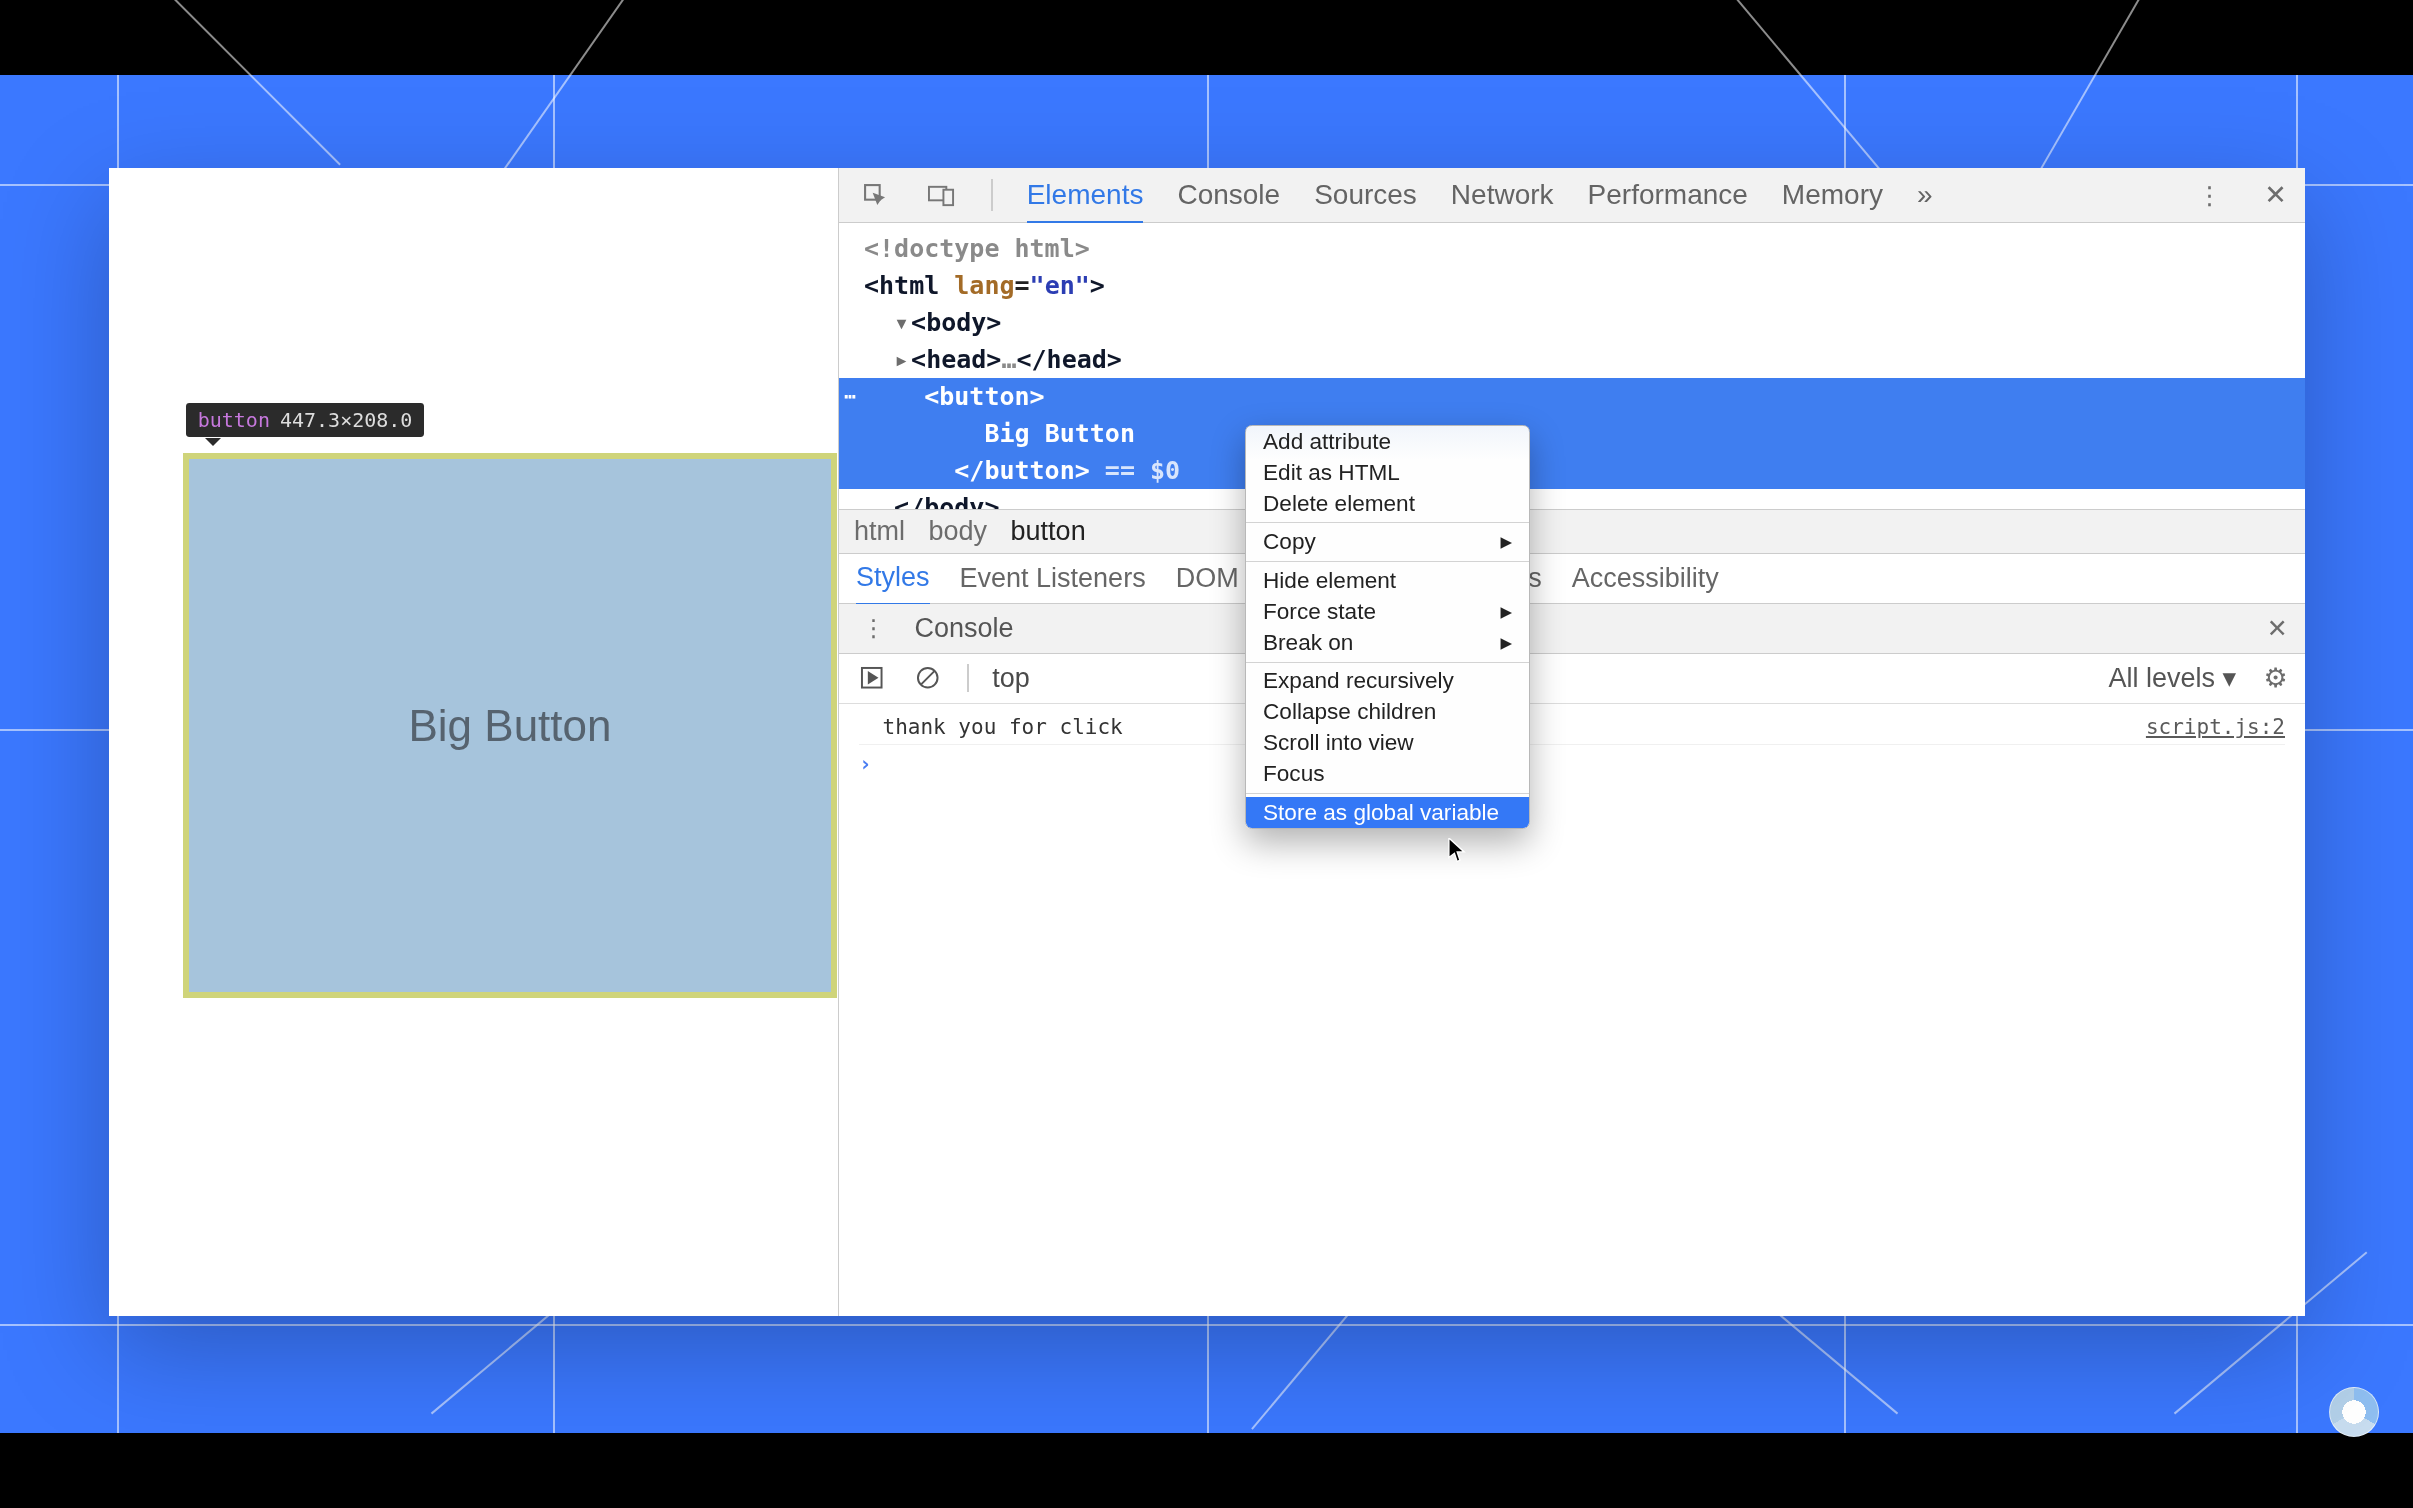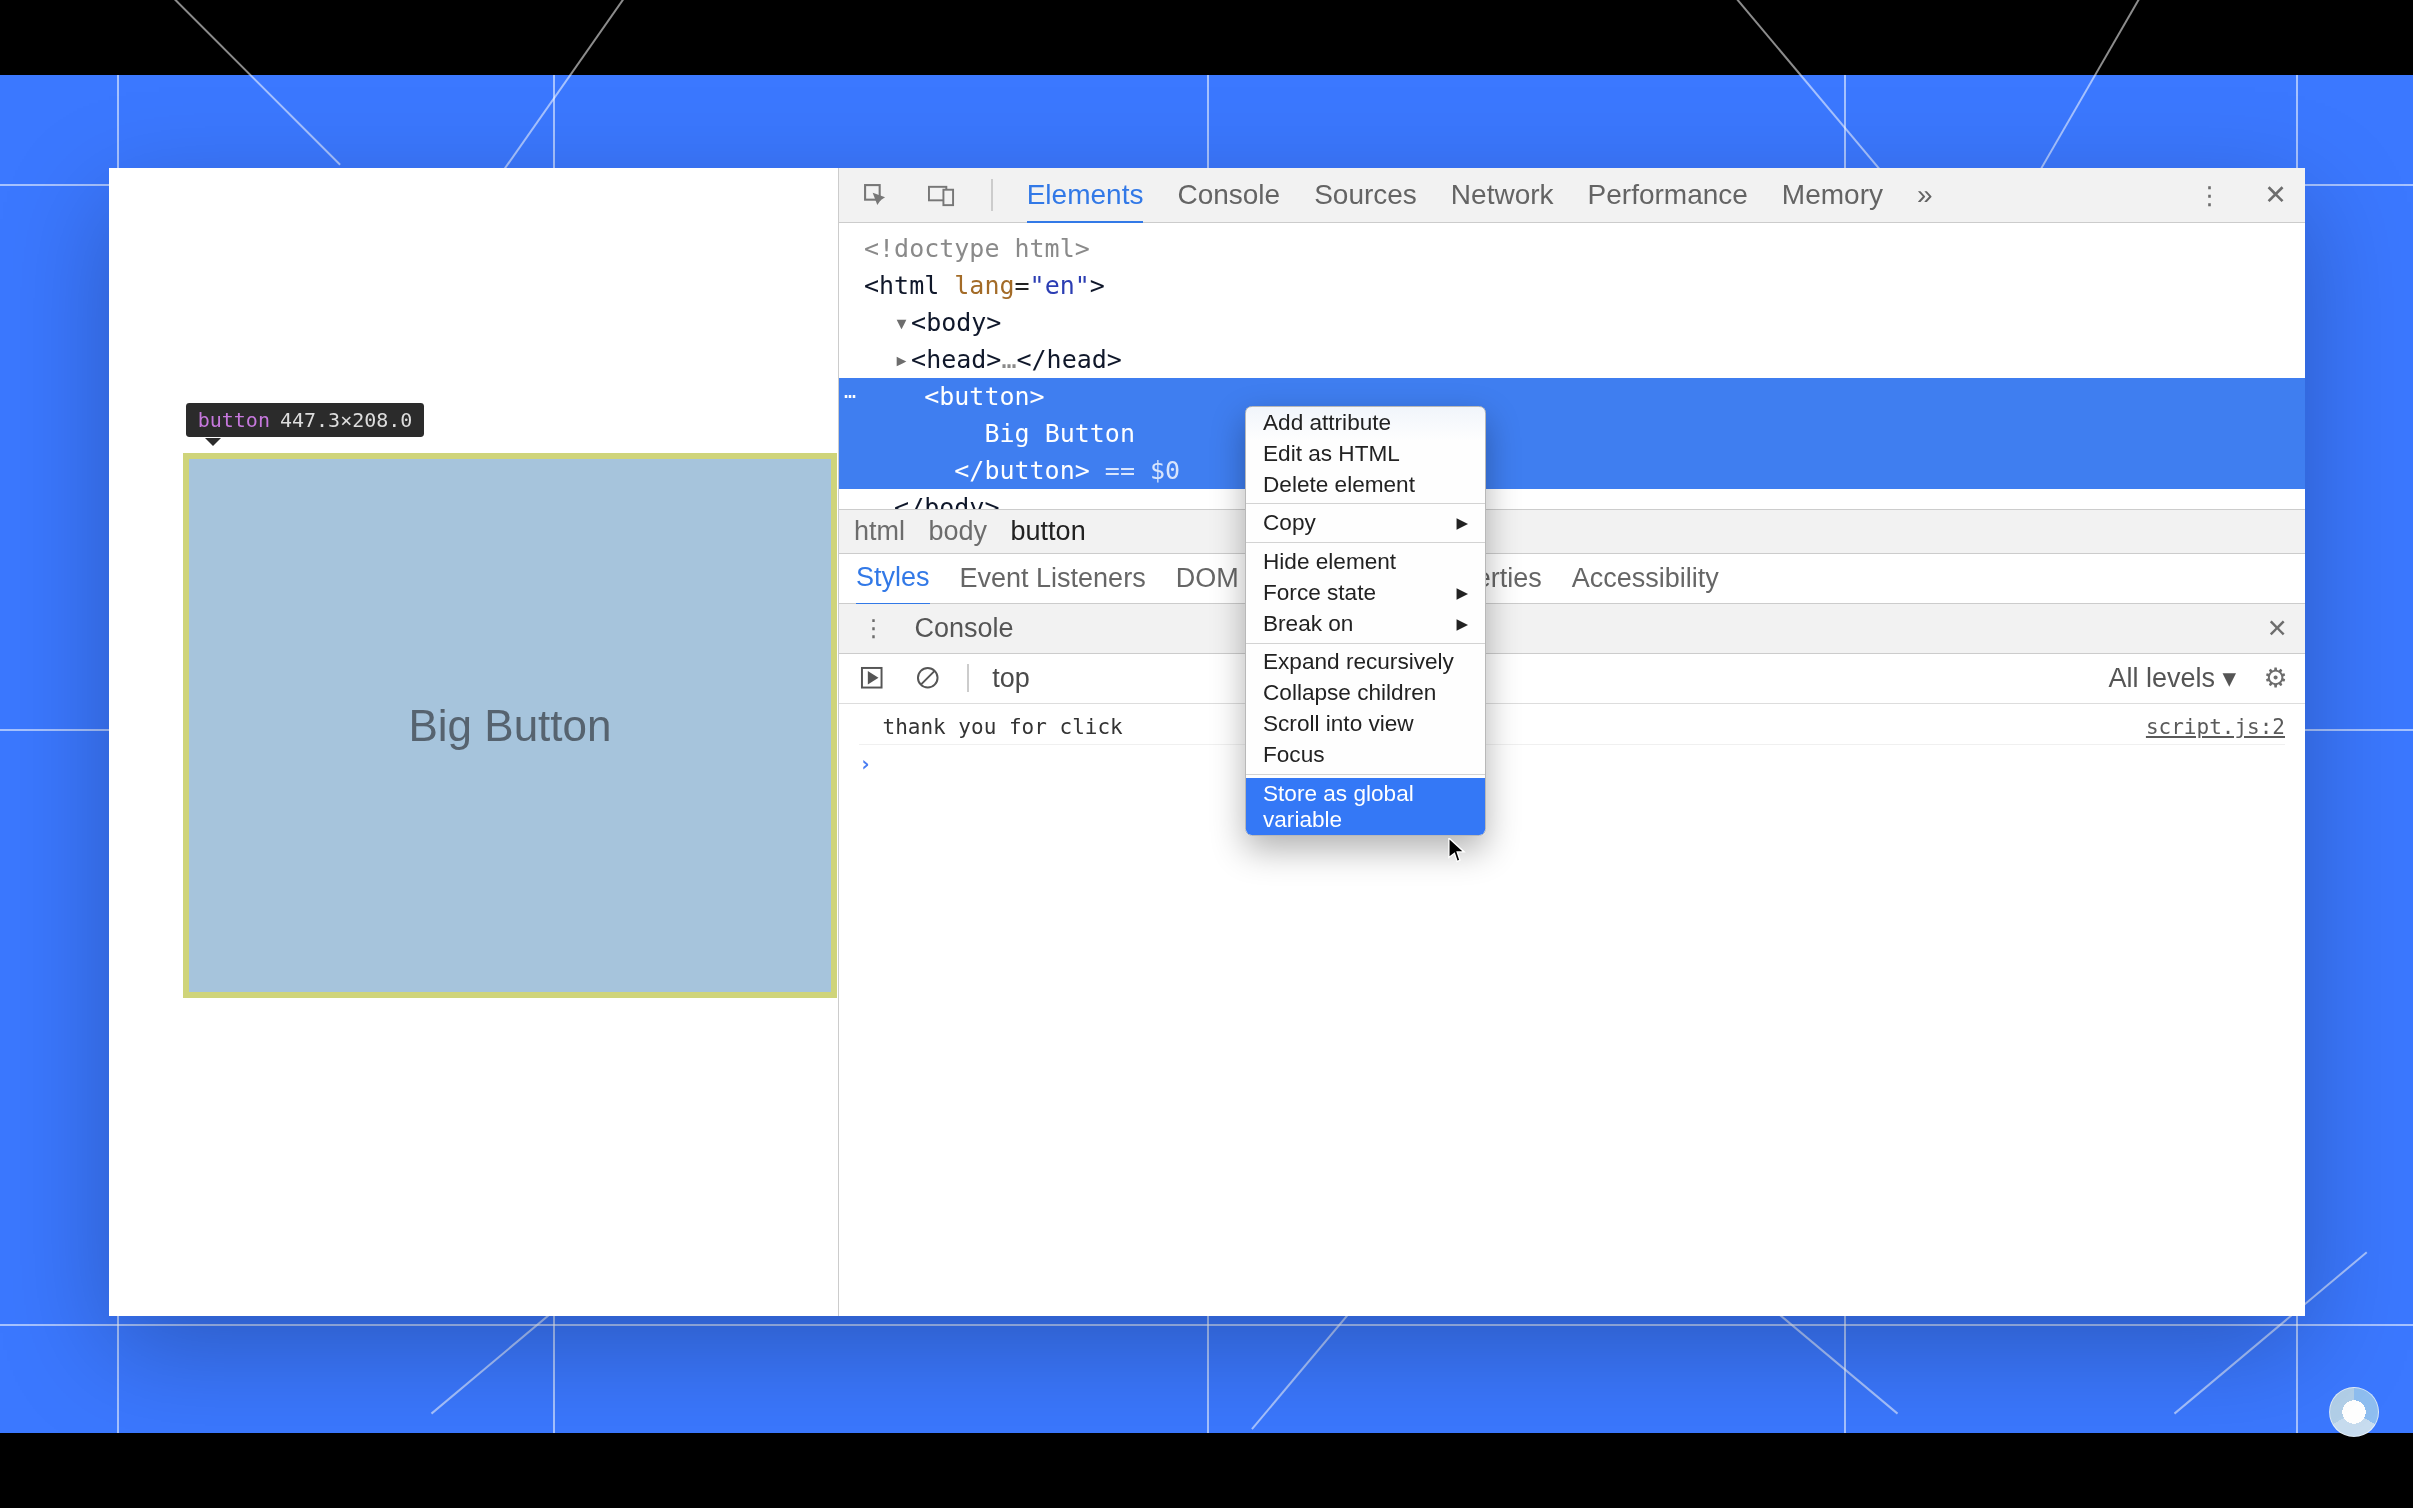--- a/index.html
+++ b/index.html
@@ -124,21 +124,21 @@
   }
   
   #dom-tree {
     font-family: Menlo, monospace;
     font-size: 25px;
     line-height: 37px;
     padding: 6.7px 0 0 0;
     background: #fff;
     position: relative;
   }
-  #dom-tree .row { padding-left: 25px; white-space: pre; color: #222; }
+  #dom-tree .row { padding-left: 25px; white-space: pre; color: #222; font-weight: bold; }
   #dom-tree .tagc { color: #0f172a; }
   #dom-tree .attr { color: #a36b27; }
   #dom-tree .attrval { color: #2b3db3; }
   #dom-tree .doctype { color: #8a8a8a; }
   #dom-tree .ellips { color: #8a8a8a; }
   #dom-tree .caret { color: #6d6d6d; display: inline-block; width: 17px; }
   #dom-tree .hl {
     background: #3f7ef0;
     color: #fff;
     margin: 0;
@@ -221,22 +221,22 @@
     padding: 6.7px 20px;
     color: #333;
     background: #fff;
   }
   #console-body .log-row { display: flex; border-bottom: 0.8px solid #f0f0f0; padding: 5px 0; }
   #console-body .src { margin-left: auto; color: #5a5a5a; text-decoration: underline; cursor: pointer; }
   #console-body .prompt { color: #4a7df2; font-weight: bold; padding-top: 6.7px; }
   
   #ctx-menu {
     position: absolute;
-    left: 406px; top: 238px;
-    width: 241px;
+    left: 406px; top: 257px;
+    width: 285px;
     background: linear-gradient(#f1f5fb, #fefefe 34px, #fefefe);
     border: 0.8px solid #b8b8b8;
     border-radius: 6.7px;
     box-shadow: 0 13.4px 34px rgba(0,0,0,.3);
     font-size: 22.6px;
     color: #222;
     z-index: 50;
     overflow: hidden;
   }
   #ctx-menu .mi {

